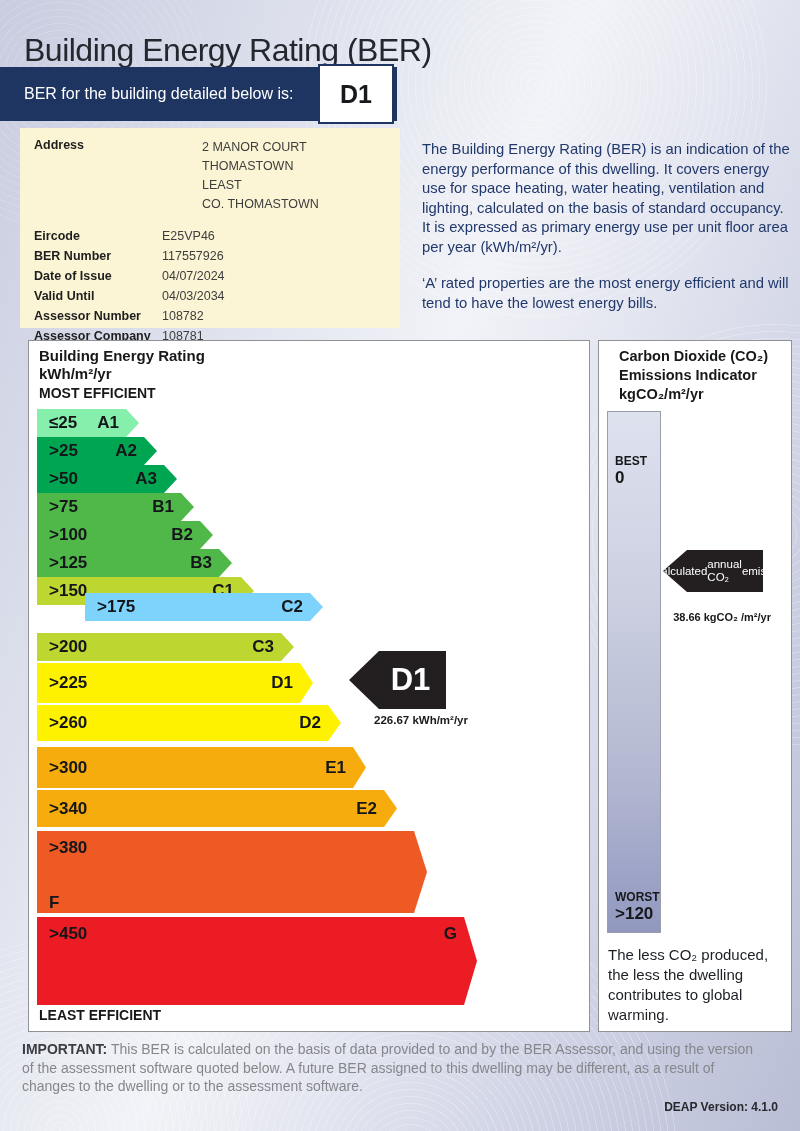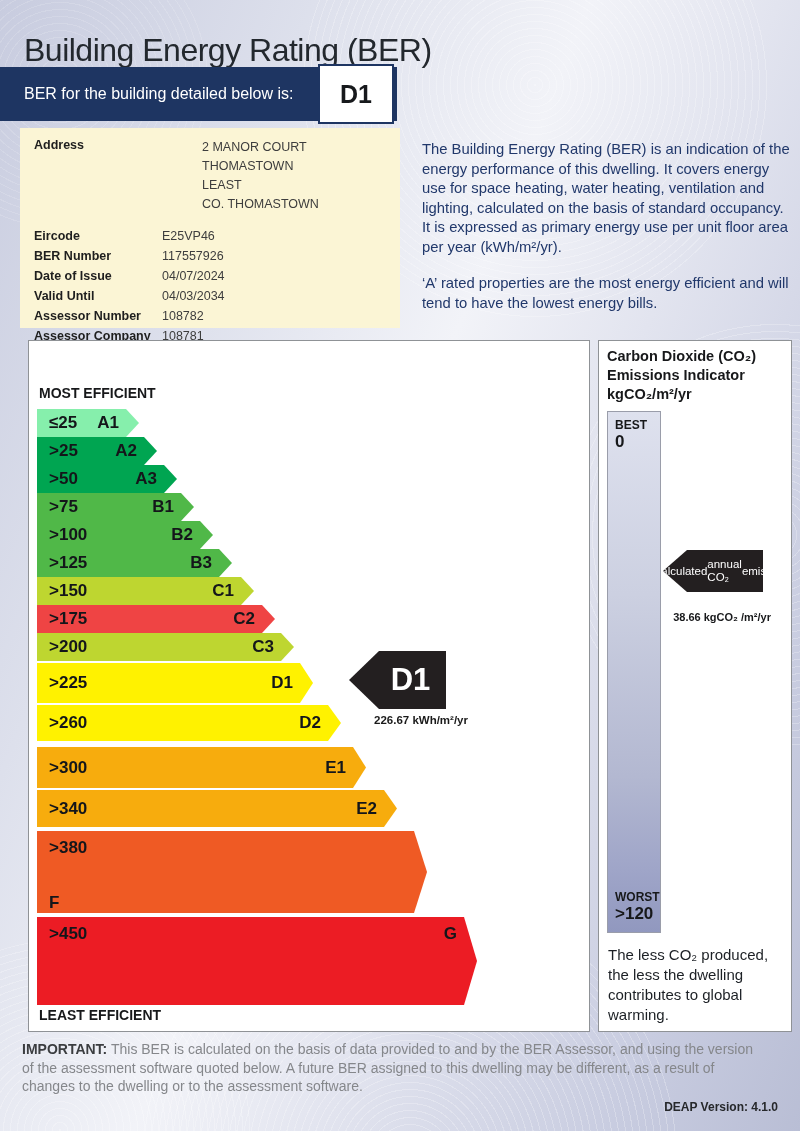--- a/index.html
+++ b/index.html
@@ -46,25 +46,25 @@
     clip-path:polygon(0 0,calc(100% - 13px) 0,100% 50%,calc(100% - 13px) 100%,0 100%);
     filter:drop-shadow(0 1px 0 rgba(30,30,30,.65)) drop-shadow(0 -1px 0 rgba(30,30,30,.65)) drop-shadow(1px 0 0 rgba(30,30,30,.65)) drop-shadow(-1px 0 0 rgba(30,30,30,.65));}
   .band.tall{align-items:flex-start;padding-top:7px;}
 
   .pointer{position:absolute;left:320px;top:310px;width:97px;height:58px;background:#231f20;
     clip-path:polygon(0 50%,30px 0,100% 0,100% 100%,30px 100%);
     display:flex;align-items:center;justify-content:center;padding-left:26px;box-sizing:border-box;
     color:#ffffff;font-size:31px;font-weight:bold;}
   .pointer-value{position:absolute;left:330px;top:373px;width:124px;text-align:center;font-size:11.5px;font-weight:bold;color:#1a1a1a;}
 
-  .co2-head{position:absolute;left:8px;top:6px;font-size:14.5px;font-weight:bold;line-height:19px;color:#17181a;}
+  .co2-head{position:absolute;left:20px;top:6px;font-size:14.5px;font-weight:bold;line-height:19px;color:#17181a;}
   .co2-bar{position:absolute;left:8px;top:70px;width:54px;height:522px;border:1px solid #9a9daa;box-sizing:border-box;
     background:linear-gradient(180deg,#dee1ee 0%,#ccd0e1 35%,#b3b8d1 70%,#9fa5c8 88%,#9198bf 100%);
     display:flex;flex-direction:column;justify-content:space-between;padding:6px 4px 8px 7px;color:#17181a;}
-  .scale-lab{font-size:12px;font-weight:bold;}
+  .scale-lab{font-size:12px;font-weight:bold;margin-top:36px;}
   .scale-val{font-size:17px;font-weight:bold;}
   .co2-arrow{position:absolute;left:64px;top:209px;width:100px;height:42px;background:#231f20;
     clip-path:polygon(0 50%,24px 0,100% 0,100% 100%,24px 100%);
     display:flex;flex-direction:row;align-items:center;justify-content:center;padding-left:20px;box-sizing:border-box;
     color:#ffffff;font-size:11.5px;line-height:13px;}
   .co2-value{position:absolute;left:56px;top:270px;width:116px;text-align:right;font-size:11px;font-weight:bold;color:#17181a;}
   .co2-note{position:absolute;left:9px;top:604px;width:176px;font-size:15px;line-height:20px;color:#1c2025;}
 
   .footer{left:22px;top:1040px;width:736px;font-size:14px;line-height:18.5px;color:#85878b;}
   .footer .imp{font-weight:bold;color:#3b3d40;}
@@ -124,20 +124,24 @@
         </div>
       </div>
   </div>
 
   <div class="z intro">
     <p>The Building Energy Rating (BER) is an indication of the energy performance of this dwelling.  It covers energy use for space heating, water heating, ventilation and lighting, calculated on the basis of standard occupancy. It is expressed as primary energy use per unit floor area per year (kWh/m²/yr).</p>
     <p>‘A’ rated properties are the most energy efficient and will tend to have the lowest energy bills.</p>
   </div>
 
   <div class="z panel chart-panel">
+    <div class="chart-head">
+      <div>Building Energy Rating</div>
+      <div>kWh/m²/yr</div>
+    </div>
     <div class="most">MOST EFFICIENT</div>
     <div id="bands">
         <div class="band" style="top: 68px; height: 28px; width: 102px; background: #86efac;">
           <span>≤25</span>
           <span>A1</span>
         </div>
         <div class="band" style="top: 96px; height: 28px; width: 120px; background: rgb(0, 165, 81);">
           <span>&gt;25</span>
           <span>A2</span>
         </div>
@@ -154,21 +158,21 @@
           <span>B2</span>
         </div>
         <div class="band" style="top: 208px; height: 28px; width: 195px; background: rgb(80, 184, 72);">
           <span>&gt;125</span>
           <span>B3</span>
         </div>
         <div class="band" style="top: 236px; height: 28px; width: 217px; background: rgb(190, 214, 48);">
           <span>&gt;150</span>
           <span>C1</span>
         </div>
-        <div class="band" style="top: 264px; height: 28px; width: 238px; background: #ef4444;">
+        <div class="band" style="top: 252px; height: 28px; width: 238px; background: #7dd3fc; margin-left: 48px;">
           <span>&gt;175</span>
           <span>C2</span>
         </div>
         <div class="band" style="top: 292px; height: 28px; width: 257px; background: rgb(190, 214, 48);">
           <span>&gt;200</span>
           <span>C3</span>
         </div>
         <div class="band" style="top: 322px; height: 40px; width: 276px; background: rgb(255, 242, 0);">
           <span>&gt;225</span>
           <span>D1</span>

